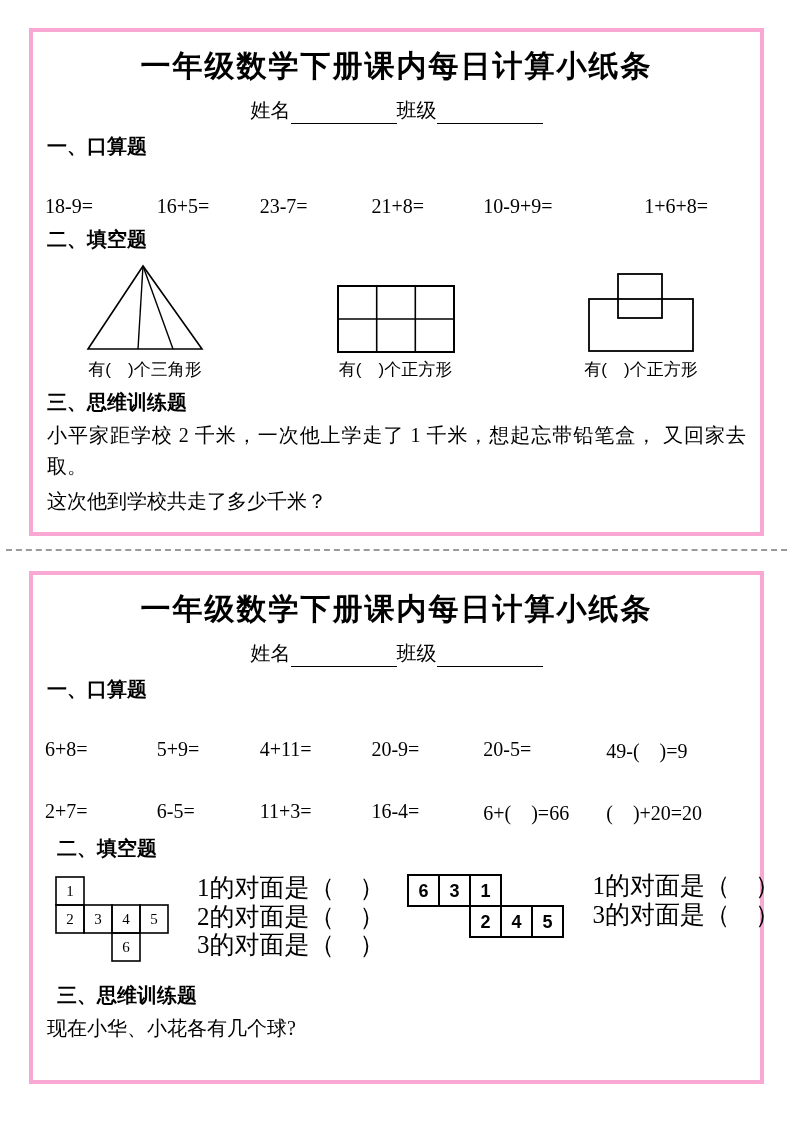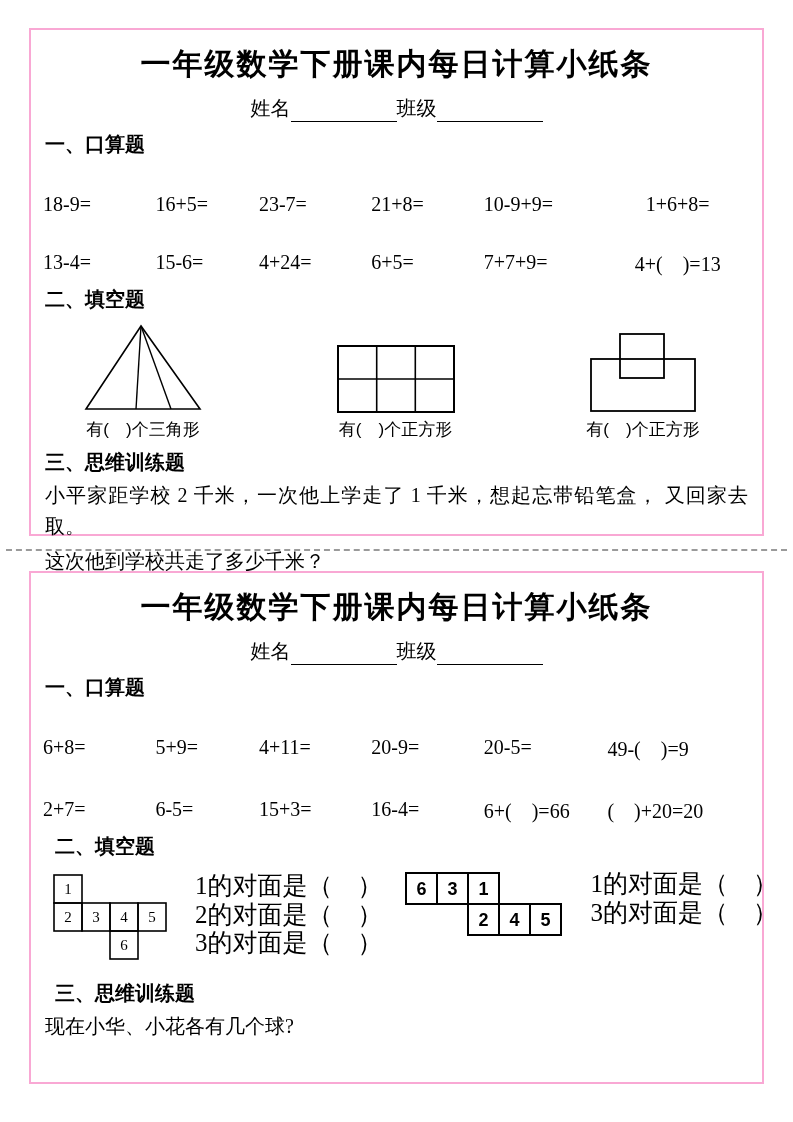--- a/index.html
+++ b/index.html
@@ -9,21 +9,21 @@
     color:#000;
     font-family:"Liberation Serif", serif;
     position:relative;
     overflow:hidden;
   }
   .sheet {
     position:absolute;
     left:29px;
     width:735px;
     background:#fff;
-    border:2px solid #f9a8d4;
+    border:4px solid #f9a8d4;
     padding:0 8px;
   }
   .sheet-1 { top:28px;  height:508px; }
   .sheet-2 { top:571px; height:513px; }
   .separator {
     position:absolute;
     top:549px; left:6px; width:781px; height:0;
     border-top:2px dashed #9a9a9a;
   }
   .title {
@@ -87,28 +87,20 @@
   <div class="sec">一、口算题</div>
 
   <div class="oral-row">
     <span class="oral-cell">18-9=</span>
     <span class="oral-cell">16+5=</span>
     <span class="oral-cell">23-7=</span>
     <span class="oral-cell">21+8=</span>
     <span class="oral-cell">10-9+9=</span>
     <span class="oral-cell last">1+6+8=</span>
   </div>
-  <div class="oral-row">
-    <span class="oral-cell">13-4=</span>
-    <span class="oral-cell">15-6=</span>
-    <span class="oral-cell">4+24=</span>
-    <span class="oral-cell">6+5=</span>
-    <span class="oral-cell">7+7+9=</span>
-    <span class="oral-cell last">4+(　)=13</span>
-  </div>
 
   <div class="sec">二、填空题</div>
 
   <div class="figures-row">
     <div class="figure">
       <svg width="128" height="92" viewBox="0 0 128 92">
         <polygon points="62,5 7,88 121,88" fill="none" stroke="#000" stroke-width="1.6"></polygon>
         <line x1="62" y1="5" x2="57" y2="88" stroke="#000" stroke-width="1.4"></line>
         <line x1="62" y1="5" x2="92" y2="88" stroke="#000" stroke-width="1.4"></line>
       </svg>
@@ -152,21 +144,21 @@
     <span class="oral-cell">6+8=</span>
     <span class="oral-cell">5+9=</span>
     <span class="oral-cell">4+11=</span>
     <span class="oral-cell">20-9=</span>
     <span class="oral-cell">20-5=</span>
     <span class="oral-cell">49-(　)=9</span>
   </div>
   <div class="oral-row">
     <span class="oral-cell">2+7=</span>
     <span class="oral-cell">6-5=</span>
-    <span class="oral-cell">15+3=</span>
+    <span class="oral-cell">11+3=</span>
     <span class="oral-cell">16-4=</span>
     <span class="oral-cell">6+(　)=66</span>
     <span class="oral-cell">(　)+20=20</span>
   </div>
 
   <div class="sec indent">二、填空题</div>
 
   <div class="fill-row">
     <div class="net1-wrap">
       <svg width="116" height="88" viewBox="0 0 116 88">

